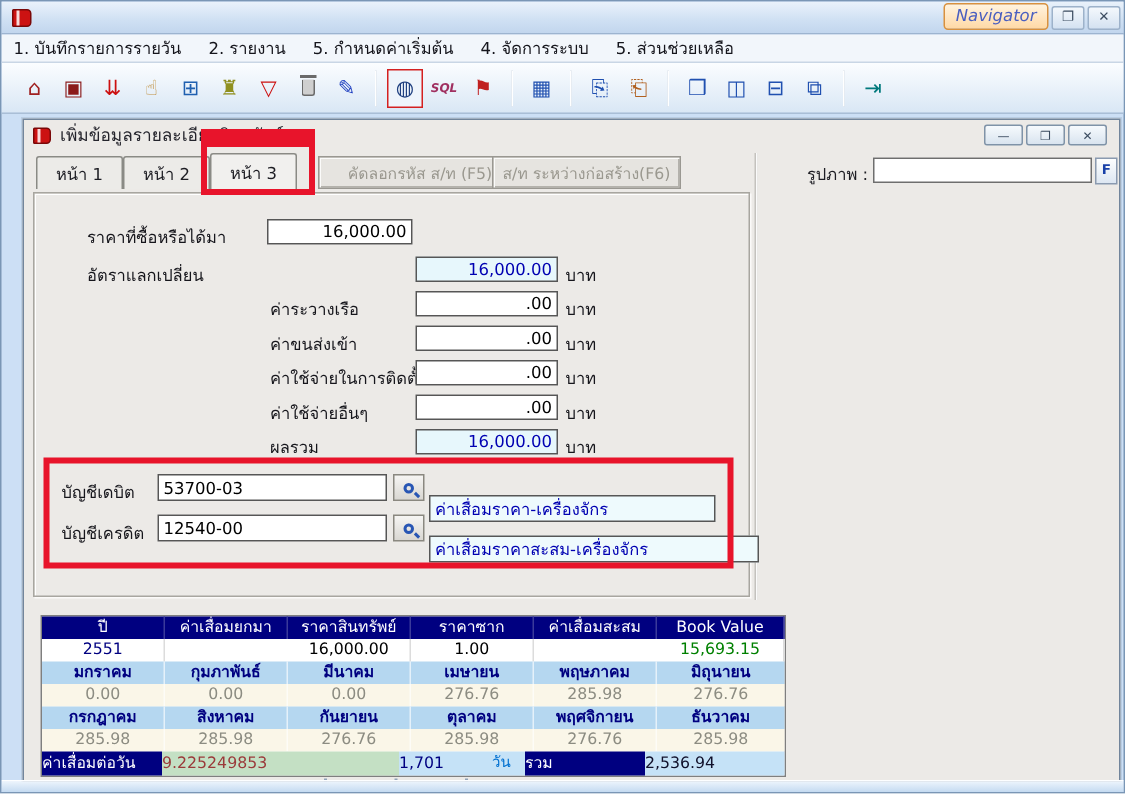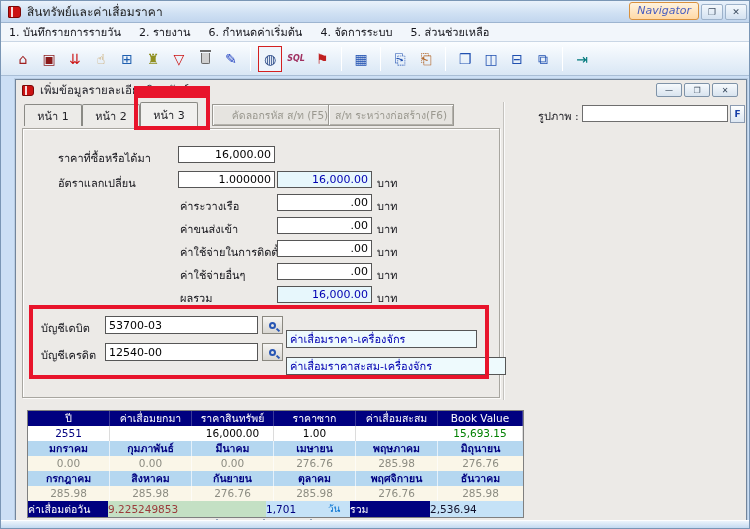--- a/index.html
+++ b/index.html
@@ -113,34 +113,33 @@
   .bottom-strip { position:absolute; left:0; top:519px; width:750px; height:10px;
     background:linear-gradient(#ecf4fc,#b9d3ee); border-top:1px solid #fdfeff; }
 </style>
 </head>
 <body>
 
 <div id="screen">
 
   <div class="titlebar">
     <div class="book-icon"></div>
-    <div class="win-title">สินทรัพย์และค่าเสื่อมราคา</div>
     <div class="navigator-tip">Navigator</div>
     <div class="winbtn max">
         <span>❐</span>
       </div>
     <div class="winbtn close">
         <span>✕</span>
       </div>
   </div>
 
   <div class="menubar">
     <div class="menu-item">1. บันทึกรายการรายวัน</div>
     <div class="menu-item">2. รายงาน</div>
-    <div class="menu-item">6. กำหนดค่าเริ่มต้น</div>
+    <div class="menu-item">5. กำหนดค่าเริ่มต้น</div>
     <div class="menu-item">4. จัดการระบบ</div>
     <div class="menu-item">5. ส่วนช่วยเหลือ</div>
   </div>
 
   <div class="toolbar">
     <div class="tb-icon" style="color: rgb(160, 32, 32);">⌂</div>
     <div class="tb-icon" style="color: rgb(139, 26, 26);">▣</div>
     <div class="tb-icon" style="color: rgb(204, 16, 16);">⇊</div>
     <div class="tb-icon" style="color: rgb(192, 144, 64);">☝</div>
     <div class="tb-icon" style="color: rgb(32, 96, 176);">⊞</div>
@@ -200,21 +199,20 @@
       </div>
 
     <div class="v-divider"></div>
 
     <div class="content-panel">
 
       <div class="f-label" style="left:35px;top:20px">ราคาที่ซื้อหรือได้มา</div>
       <input class="field num" style="left: 155px; top: 17px; width: 97px;" value="16,000.00">
 
       <div class="f-label" style="left:35px;top:45px">อัตราแลกเปลี่ยน</div>
-      <input class="field num" style="left: 155px; top: 42px; width: 97px;" value="1.000000">
       <div class="cyan" style="left:254px;top:42px;width:95px">16,000.00</div>
       <div class="unit" style="left:354px;top:45px">บาท</div>
 
       <div class="f-label" style="left:157px;top:68px">ค่าระวางเรือ</div>
       <input class="field num" style="left: 254px; top: 65px; width: 95px;" value=".00">
       <div class="unit" style="left:354px;top:68px">บาท</div>
 
       <div class="f-label" style="left:157px;top:91px">ค่าขนส่งเข้า</div>
       <input class="field num" style="left: 254px; top: 88px; width: 95px;" value=".00">
       <div class="unit" style="left:354px;top:91px">บาท</div>

